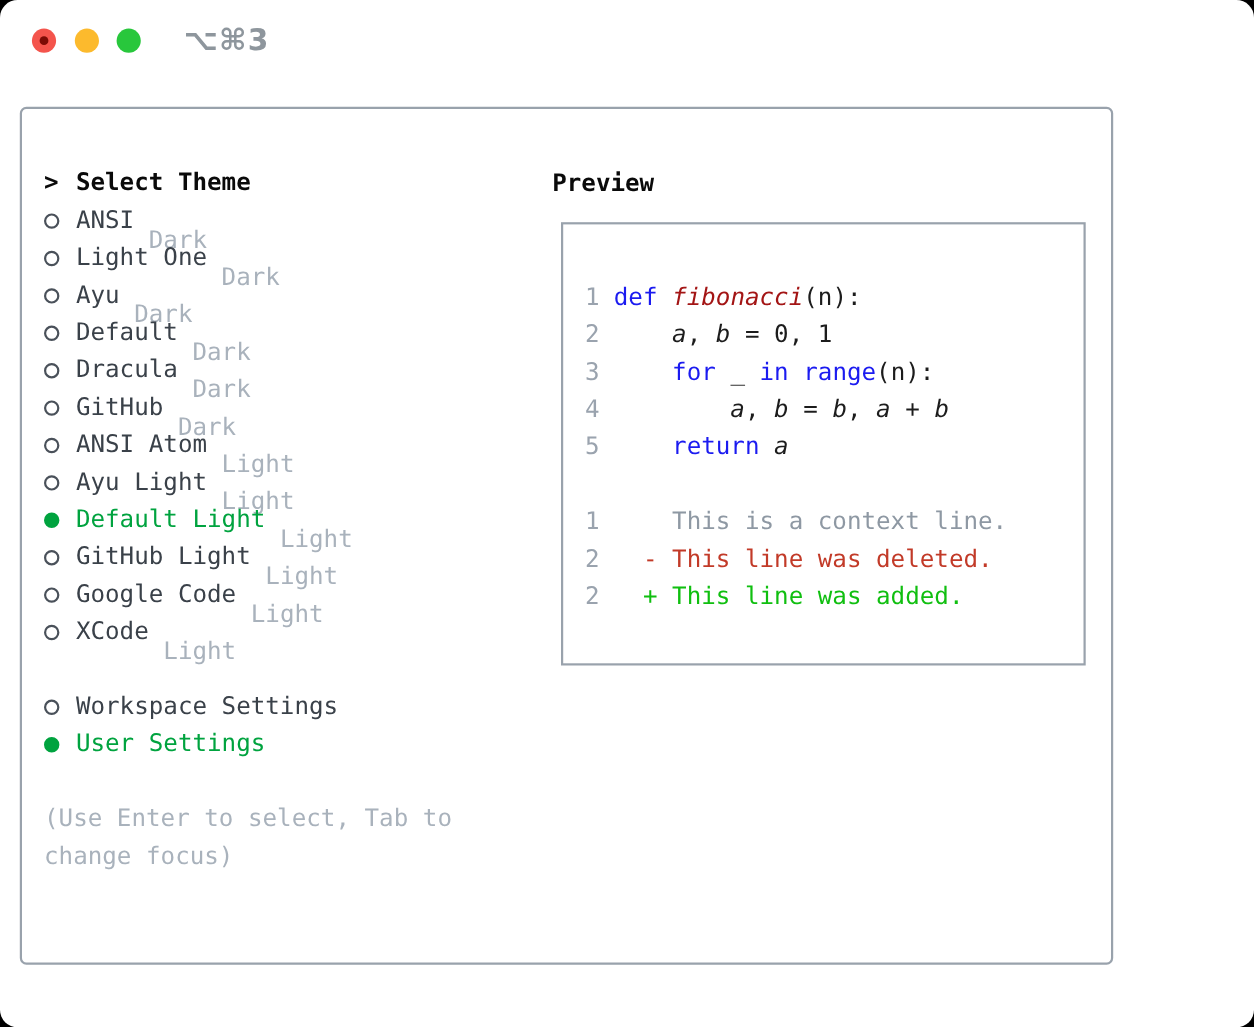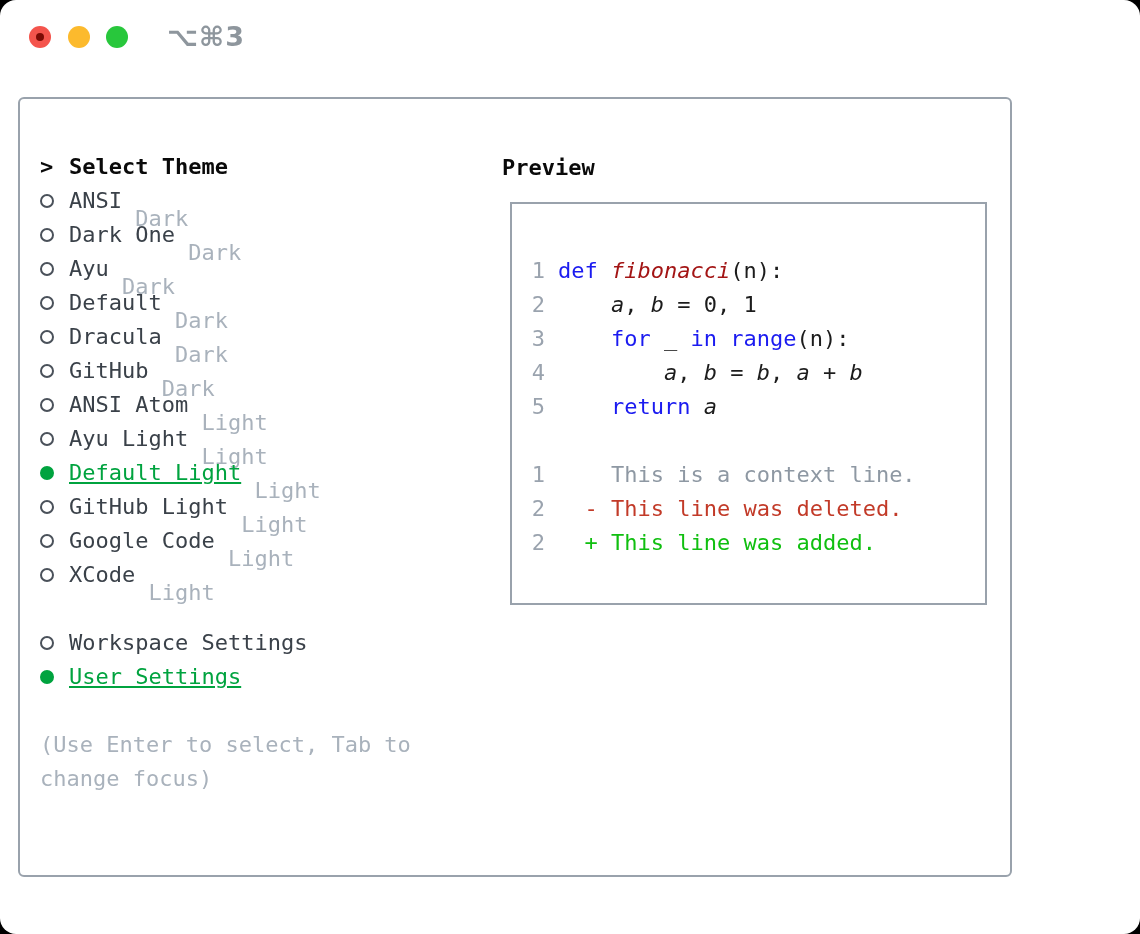--- a/index.html
+++ b/index.html
@@ -24,21 +24,21 @@
     position:absolute; left:18px; top:97px; width:994px; height:780px;
     border:2px solid var(--border-gray); border-radius:6px; background:#fff;
   }
   
   .left-col { position:absolute; left:20px; top:51px; font-size:22px; line-height:34px; color:var(--text-dark); }
   .row { display:flex; align-items:center; white-space:pre; height:34px; }
   .prefix { width:29px; flex:none; display:flex; align-items:center; }
   .hdr { font-weight:700; color:var(--header-black); }
   .radio { width:14px; height:14px; border:2px solid var(--ring-gray); border-radius:50%; }
   .radio.sel { background:var(--accent-green); border-color:var(--accent-green); }
-  .sel-text { color:var(--accent-green);text-decoration:underline; }
+  .sel-text { color:var(--accent-green); }
   .muted { color:var(--muted-gray);margin-top:35px; }
   .spacer { height:34px; }
   .hint { width:420px; line-height:34px; color:var(--muted-gray); white-space:normal; }
   
   .preview-title { position:absolute; left:482px; top:52px; height:34px; line-height:34px; font-size:22px; font-weight:700; color:var(--header-black); }
   .preview-box {
     position:absolute; left:490px; top:103px; width:477px; height:403px;
     border:2px solid var(--border-gray); background:#fff;
     padding:50px 0 0 19px; font-size:22px; line-height:34px;
   }
@@ -66,21 +66,21 @@
 
   <div class="panel">
 
     <div class="left-col">
       <div class="row">
         <span class="prefix hdr">&gt;</span>
         <span class="hdr">Select Theme</span>
       </div>
       <div id="theme-list">
           <div class="row"><span class="prefix"><span class="radio"></span></span><span class="">ANSI</span><span class="muted"> Dark</span></div>
-          <div class="row"><span class="prefix"><span class="radio"></span></span><span class="">Dark One</span><span class="muted"> Dark</span></div>
+          <div class="row"><span class="prefix"><span class="radio"></span></span><span class="">Light One</span><span class="muted"> Dark</span></div>
           <div class="row"><span class="prefix"><span class="radio"></span></span><span class="">Ayu</span><span class="muted"> Dark</span></div>
           <div class="row"><span class="prefix"><span class="radio"></span></span><span class="">Default</span><span class="muted"> Dark</span></div>
           <div class="row"><span class="prefix"><span class="radio"></span></span><span class="">Dracula</span><span class="muted"> Dark</span></div>
           <div class="row"><span class="prefix"><span class="radio"></span></span><span class="">GitHub</span><span class="muted"> Dark</span></div>
           <div class="row"><span class="prefix"><span class="radio"></span></span><span class="">ANSI Atom</span><span class="muted"> Light</span></div>
           <div class="row"><span class="prefix"><span class="radio"></span></span><span class="">Ayu Light</span><span class="muted"> Light</span></div>
           <div class="row"><span class="prefix"><span class="radio sel"></span></span><span class="sel-text">Default Light</span><span class="muted"> Light</span></div>
           <div class="row"><span class="prefix"><span class="radio"></span></span><span class="">GitHub Light</span><span class="muted"> Light</span></div>
           <div class="row"><span class="prefix"><span class="radio"></span></span><span class="">Google Code</span><span class="muted"> Light</span></div>
           <div class="row"><span class="prefix"><span class="radio"></span></span><span class="">XCode</span><span class="muted"> Light</span></div>

